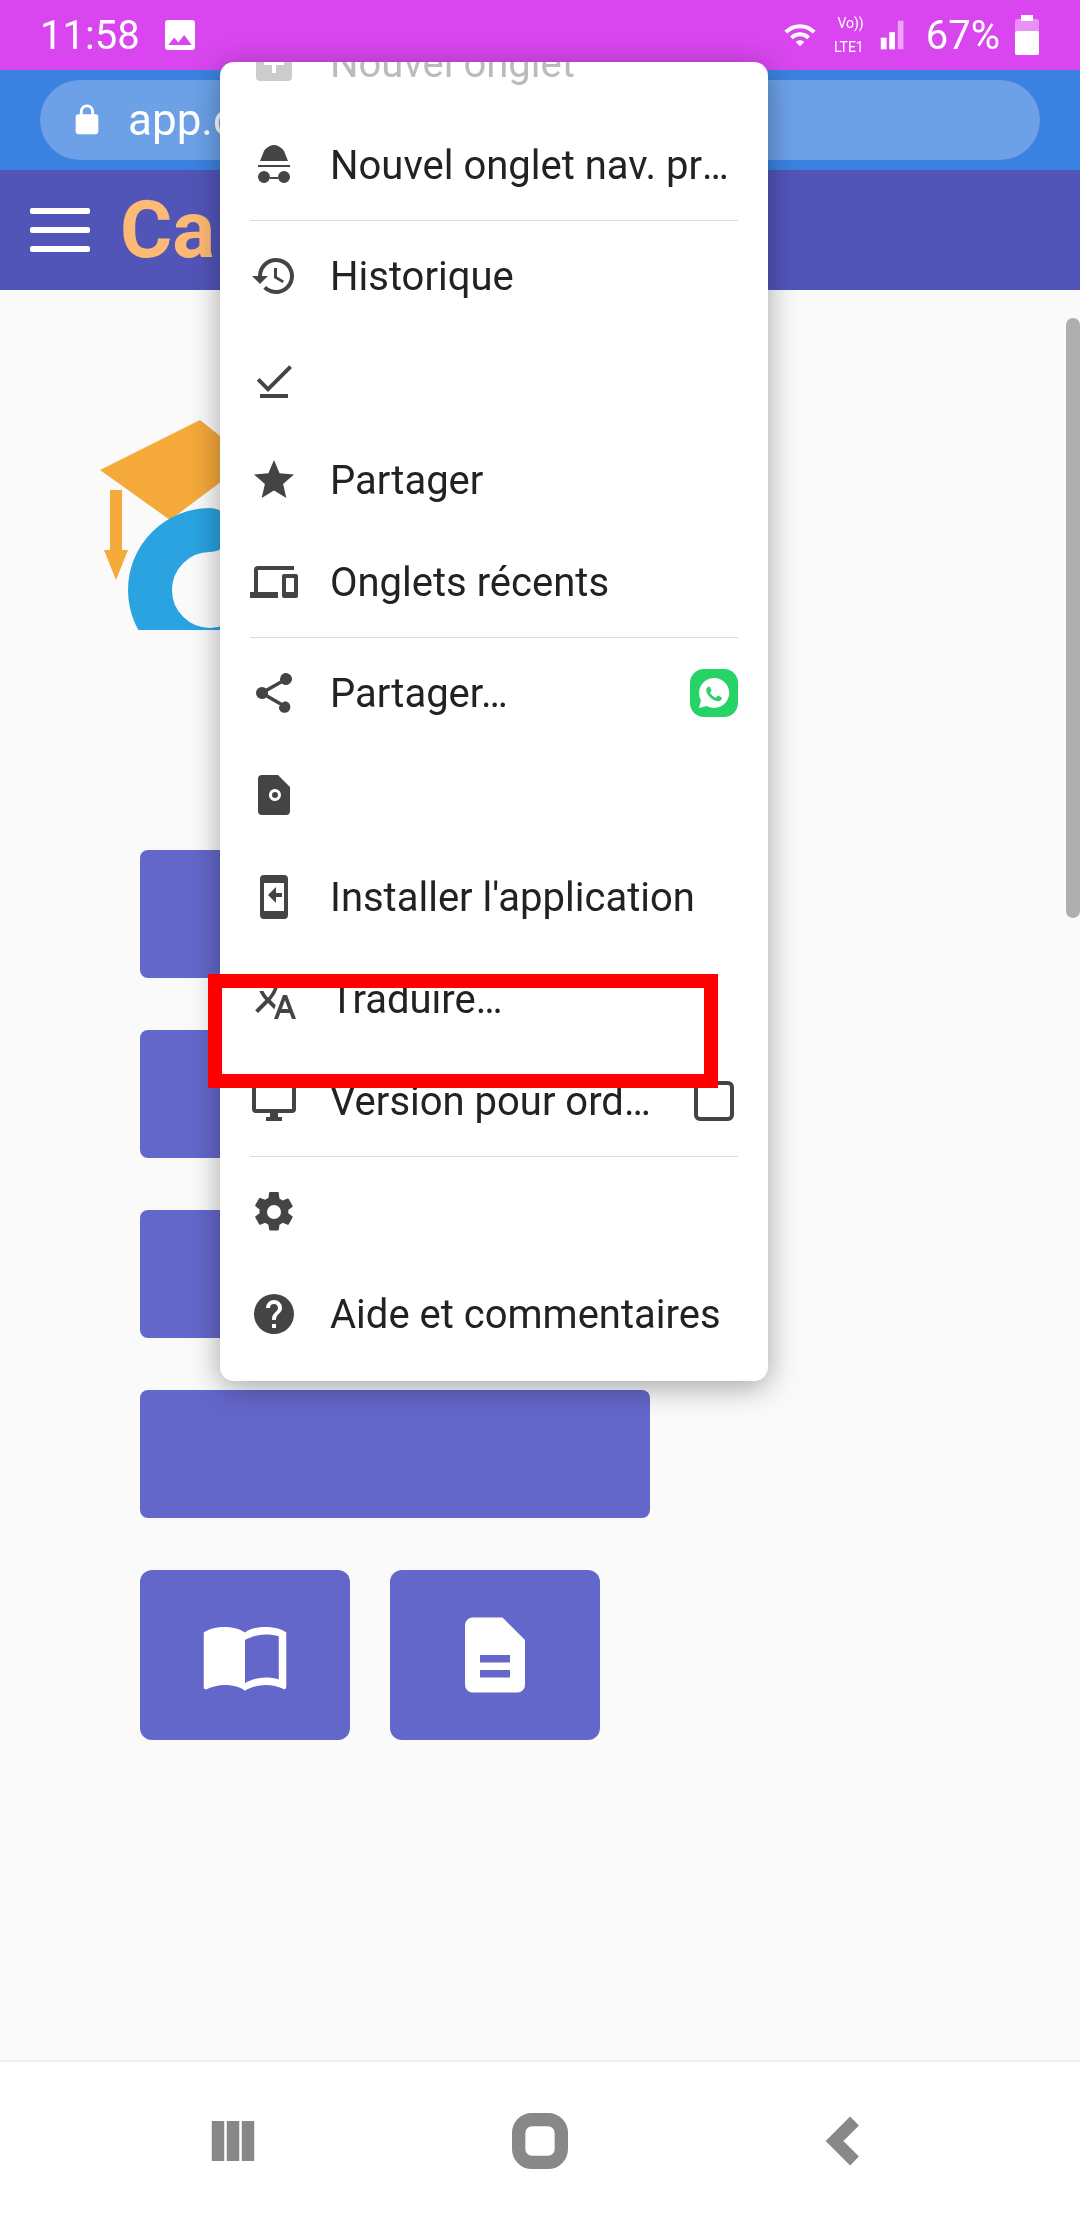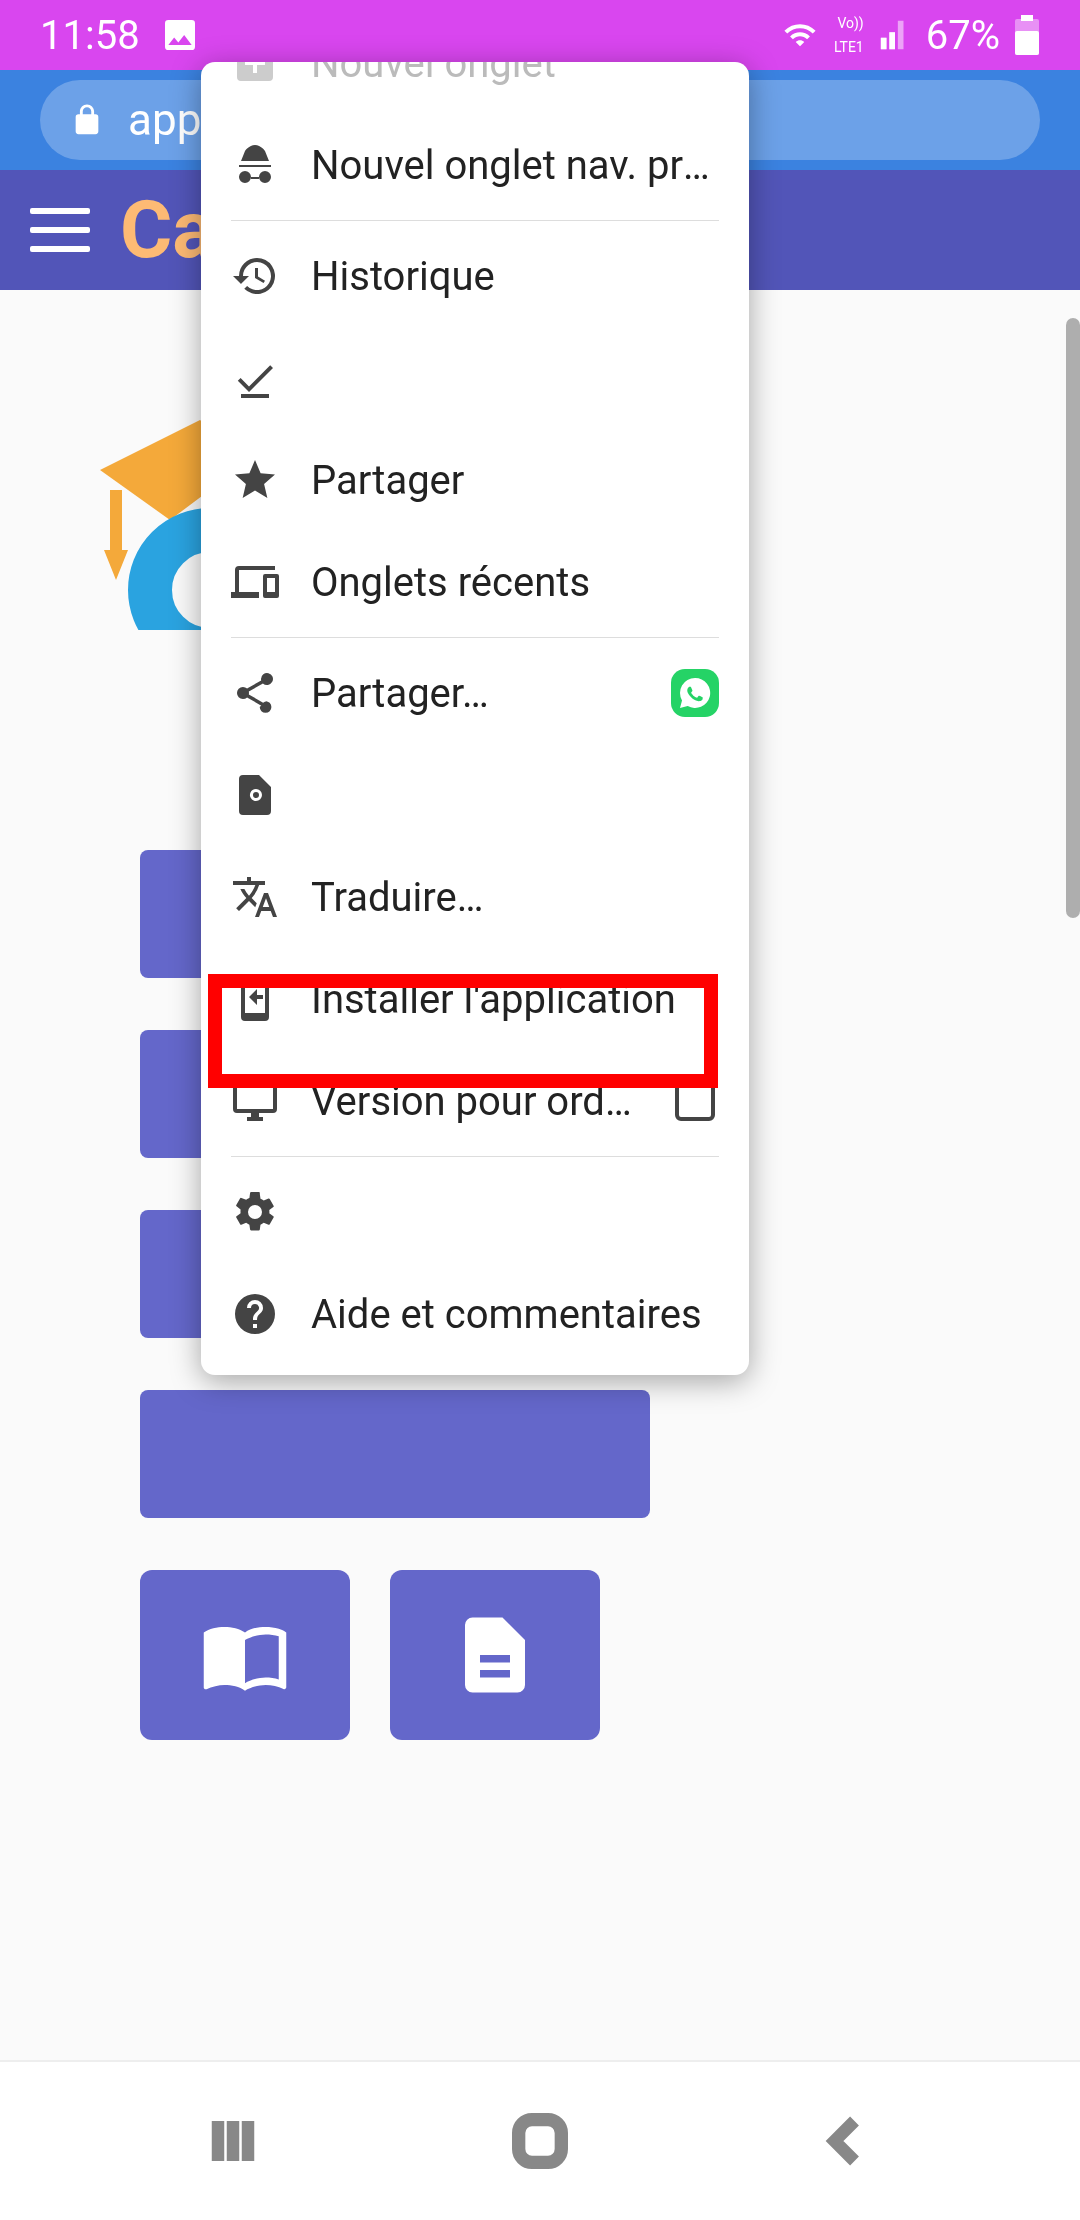--- a/index.html
+++ b/index.html
@@ -66,29 +66,29 @@
     width: 240px; height: 260px;
   }
   .bg-blocks { position: absolute; left: 140px; top: 560px; width: 510px; }
   .bg-block { background: #6467ca; border-radius: 8px; width: 510px; height: 128px; margin-bottom: 52px; }
   .bg-block.big { width: 460px; height: 170px; border-radius: 12px; }
   .scrollbar-hint { position: absolute; right: 0; top: 28px; width: 14px; height: 600px; background: rgba(0,0,0,0.3); border-radius: 7px; }
   
   
   .chrome-menu {
     position: absolute;
-    left: 201px;
+    left: 220px;
     top: 62px;
     width: 548px;
     background: #fff;
     border-radius: 14px;
     box-shadow: 0 6px 30px rgba(0,0,0,0.35);
     z-index: 100;
     padding-top: 0;
-    padding-bottom: 10px;
+    padding-bottom: 16px;
     overflow: hidden;
   }
   .menu-item {
     display: flex;
     align-items: center;
     height: 102px;
     padding: 0 30px;
     gap: 32px;
     font-size: 40px;
     color: #222;
@@ -288,33 +288,33 @@
     <span class="icon-slot">
       <svg viewBox="0 0 24 24">
           <path d="M14 2H6a2 2 0 0 0-2 2v16a2 2 0 0 0 2 2h12a2 2 0 0 0 2-2V8l-6-6zm-1.5 13c-.83 0-1.58-.34-2.12-.88L8 16.5l2.38-2.38A2.99 2.99 0 0 1 12.5 9a3 3 0 0 1 0 6zm0-4.5a1.5 1.5 0 1 0 0 3 1.5 1.5 0 0 0 0-3z"></path>
         </svg>
     </span>
   </div>
 
   <div class="menu-item">
     <span class="icon-slot">
       <svg viewBox="0 0 24 24">
+          <path d="M17 1H7a2 2 0 0 0-2 2v18a2 2 0 0 0 2 2h10a2 2 0 0 0 2-2V3a2 2 0 0 0-2-2zm0 18H7V5h10v14zM9 11l4-4v3h3v2h-3v3l-4-4z"></path>
+        </svg>
+    </span>
+    <span class="label">Installer l'application</span>
+  </div>
+
+  <div class="menu-item">
+    <span class="icon-slot">
+      <svg viewBox="0 0 24 24">
           <path d="M12.87 15.07l-2.54-2.51.03-.03A17.52 17.52 0 0 0 14.07 6H17V4h-7V2H8v2H1v2h11.17C11.5 7.92 10.44 9.75 9 11.35 8.07 10.32 7.3 9.19 6.69 8h-2c.73 1.63 1.73 3.17 2.98 4.56l-5.09 5.02L4 19l5-5 3.11 3.11.76-2.04zM18.5 10h-2L12 22h2l1.12-3h4.75L21 22h2l-4.5-12zm-2.62 7l1.62-4.33L19.12 17h-3.24z"></path>
         </svg>
     </span>
     <span class="label">Traduire…</span>
-  </div>
-
-  <div class="menu-item">
-    <span class="icon-slot">
-      <svg viewBox="0 0 24 24">
-          <path d="M17 1H7a2 2 0 0 0-2 2v18a2 2 0 0 0 2 2h10a2 2 0 0 0 2-2V3a2 2 0 0 0-2-2zm0 18H7V5h10v14zM9 11l4-4v3h3v2h-3v3l-4-4z"></path>
-        </svg>
-    </span>
-    <span class="label">Installer l'application</span>
   </div>
 
   <div class="menu-item">
     <span class="icon-slot">
       <svg viewBox="0 0 24 24">
           <path d="M21 2H3a2 2 0 0 0-2 2v12a2 2 0 0 0 2 2h7v2H8v2h8v-2h-2v-2h7a2 2 0 0 0 2-2V4a2 2 0 0 0-2-2zm0 14H3V4h18v12z"></path>
         </svg>
     </span>
     <span class="label">Version pour ordin…</span>
     <span class="trailing">

